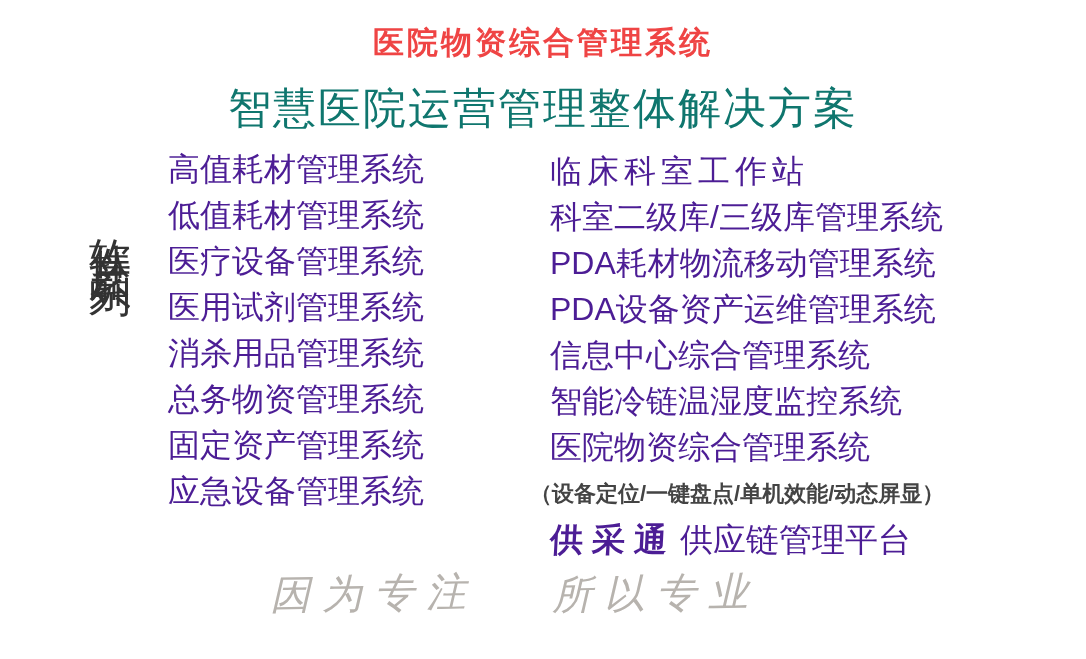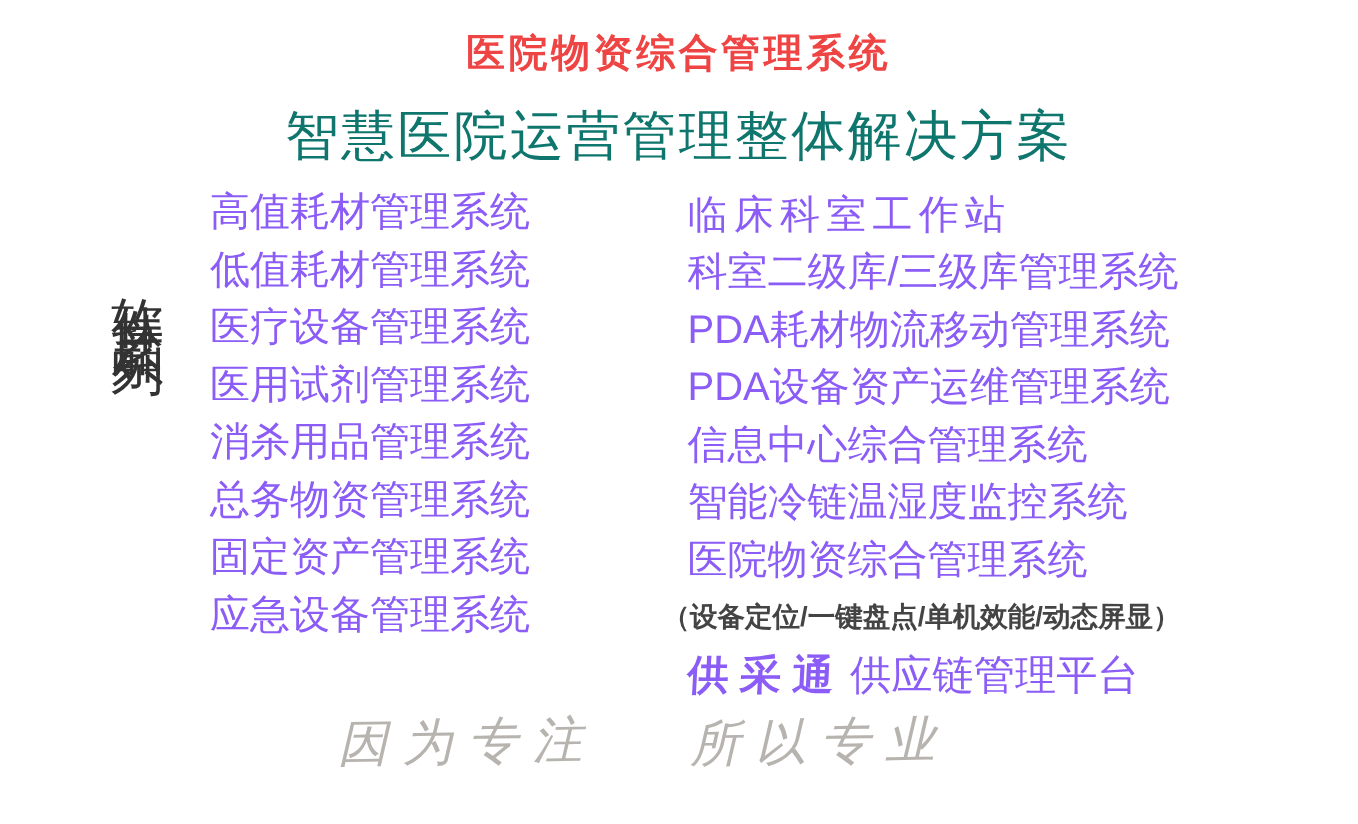--- a/index.html
+++ b/index.html
@@ -50,21 +50,21 @@
     margin: 0; padding: 0;
   }
   .col-left  { left: 168px; top: 147px; }
   .col-right { left: 550px; top: 149px; }
   .col li {
     height: 46px;
     display: flex;
     align-items: center;
     font-size: 32px;
     font-weight: 500;
-    color: #8b5cf6;
+    color: #4c1d95;
     white-space: nowrap;
   }
   .col-right li.spaced { letter-spacing: 5px; }
   .col-right li.note {
     font-size: 22px;
     font-weight: 700;
     color: #444444;
     margin-left: -20px;
     letter-spacing: 0;
   }

